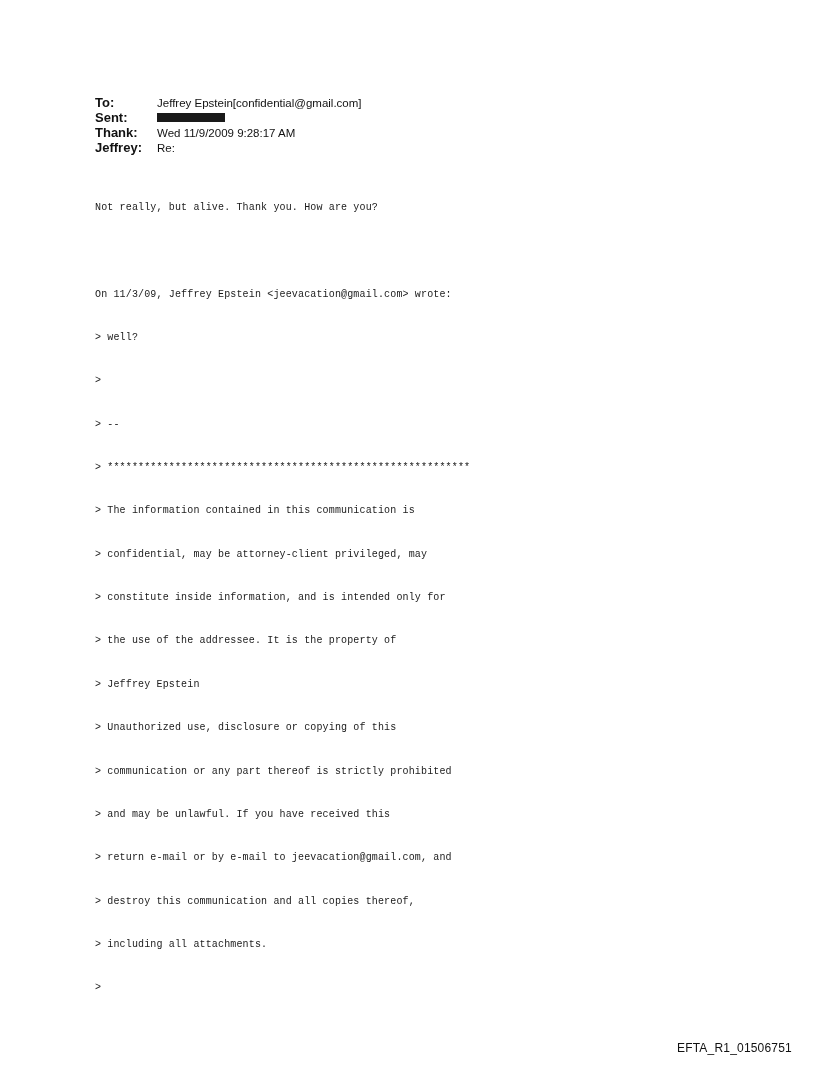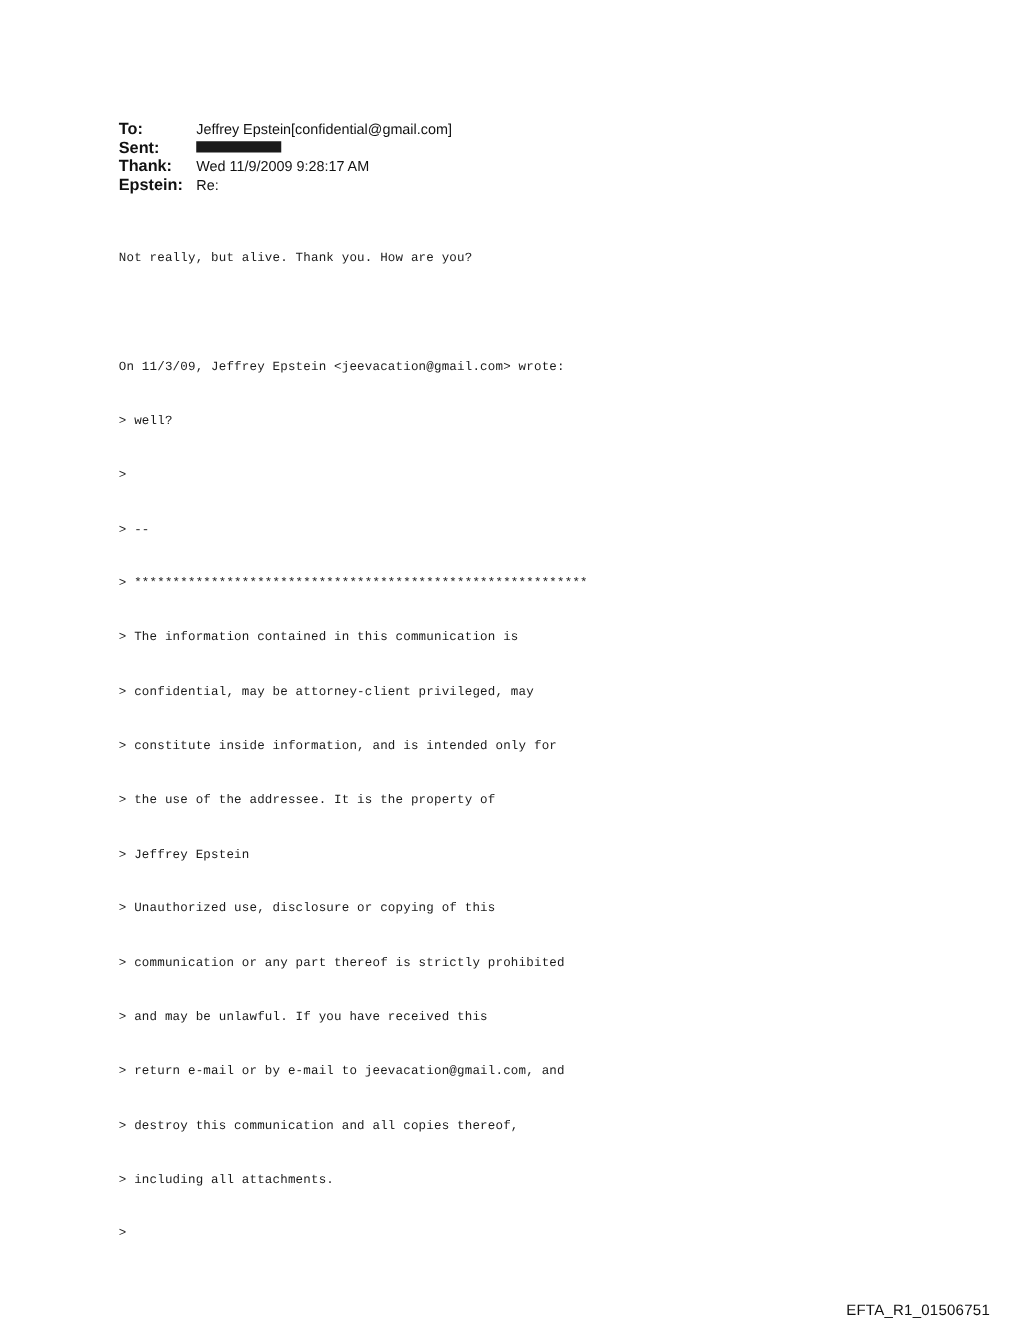--- a/index.html
+++ b/index.html
@@ -112,21 +112,21 @@
       <div class="hdr-label">Sent:</div>
       <div class="hdr-value"><span class="redaction"></span></div>
     </div>
 
     <div class="hdr-row">
       <div class="hdr-label">Thank:</div>
       <div class="hdr-value">Wed 11/9/2009 9:28:17 AM</div>
     </div>
 
     <div class="hdr-row">
-      <div class="hdr-label">Epstein:</div>
+      <div class="hdr-label">Jeffrey:</div>
       <div class="hdr-value">Re:</div>
     </div>
 
   </div>
 
   <div class="bodytext">
     <div class="para">Not really, but alive. Thank you. How are you?</div>
     <div class="spacer"></div>
     <div class="para">On 11/3/09, Jeffrey Epstein &lt;jeevacation@gmail.com&gt; wrote:</div>
     <div class="para">&gt; well?</div>

